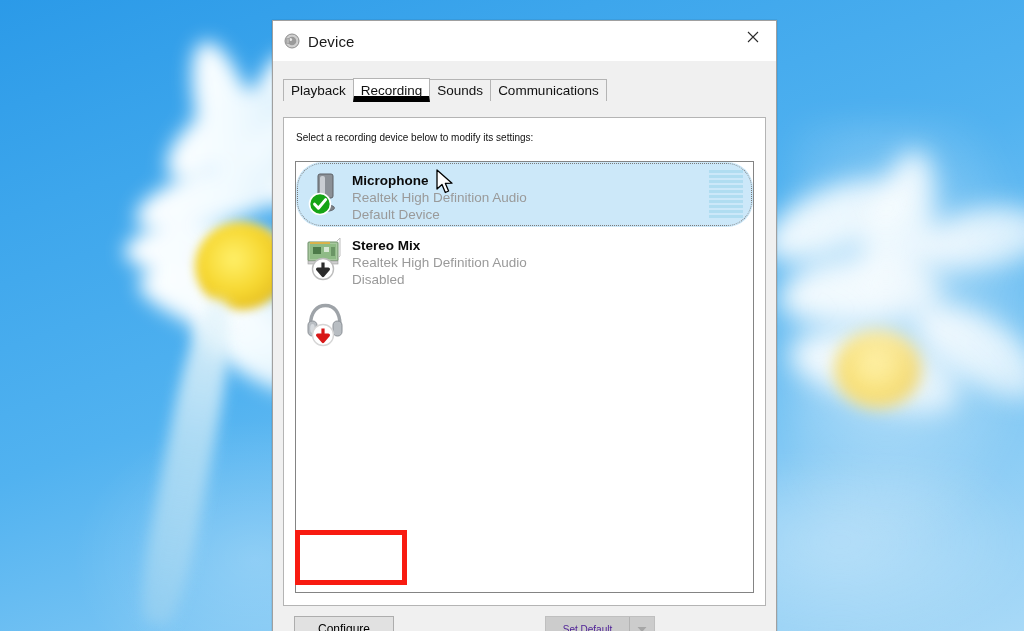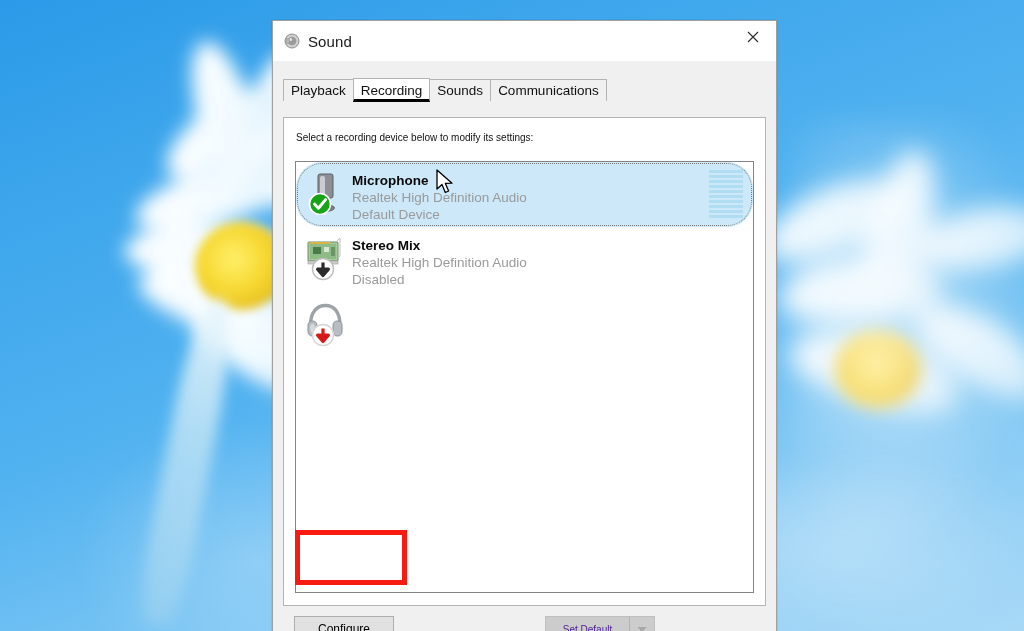--- a/index.html
+++ b/index.html
@@ -154,21 +154,21 @@
     box-sizing: border-box;
     cursor: default;
     position: relative;
     z-index: 1;
   }
   .tab.active {
     background: #ffffff;
     height: 24px;
     line-height: 23px;
     z-index: 3;
-    border-bottom: 3px solid #000000;
+    border-bottom: 6px solid #000000;
     margin-bottom: -1px;
   }
 
   
   .tabpanel {
     position: relative;
     margin: 0 10px 0 10px;
     background: #ffffff;
     border: 1px solid #b4b4b4;
     height: 489px;
@@ -382,21 +382,21 @@
 
   <div class="titlebar">
     <span class="title-icon">
       <svg width="16" height="16" viewBox="0 0 16 16">
         <circle cx="8" cy="8" r="7" fill="#cfcfcf" stroke="#8e8e8e" stroke-width="1"></circle>
         <circle cx="8" cy="8" r="4.3" fill="#9a9a9a"></circle>
         <circle cx="6.6" cy="6.6" r="1.5" fill="#e8e8e8"></circle>
         <path d="M2.2 5.6 L5.4 5.6 L5.4 10.4 L2.2 10.4 Z" fill="#b9b9b9" stroke="#8e8e8e" stroke-width=".6"></path>
       </svg>
     </span>
-    <span class="title-text">Sound</span>
+    <span class="title-text">Device</span>
     <span class="close-btn">
       <svg width="12" height="12" viewBox="0 0 12 12">
         <path d="M1 1 L11 11 M11 1 L1 11" stroke="#2b2b2b" stroke-width="1.1" fill="none"></path>
       </svg>
     </span>
   </div>
 
   <div class="tabstrip">
     <div class="tab">Playback</div>
     <div class="tab active">Recording</div>

